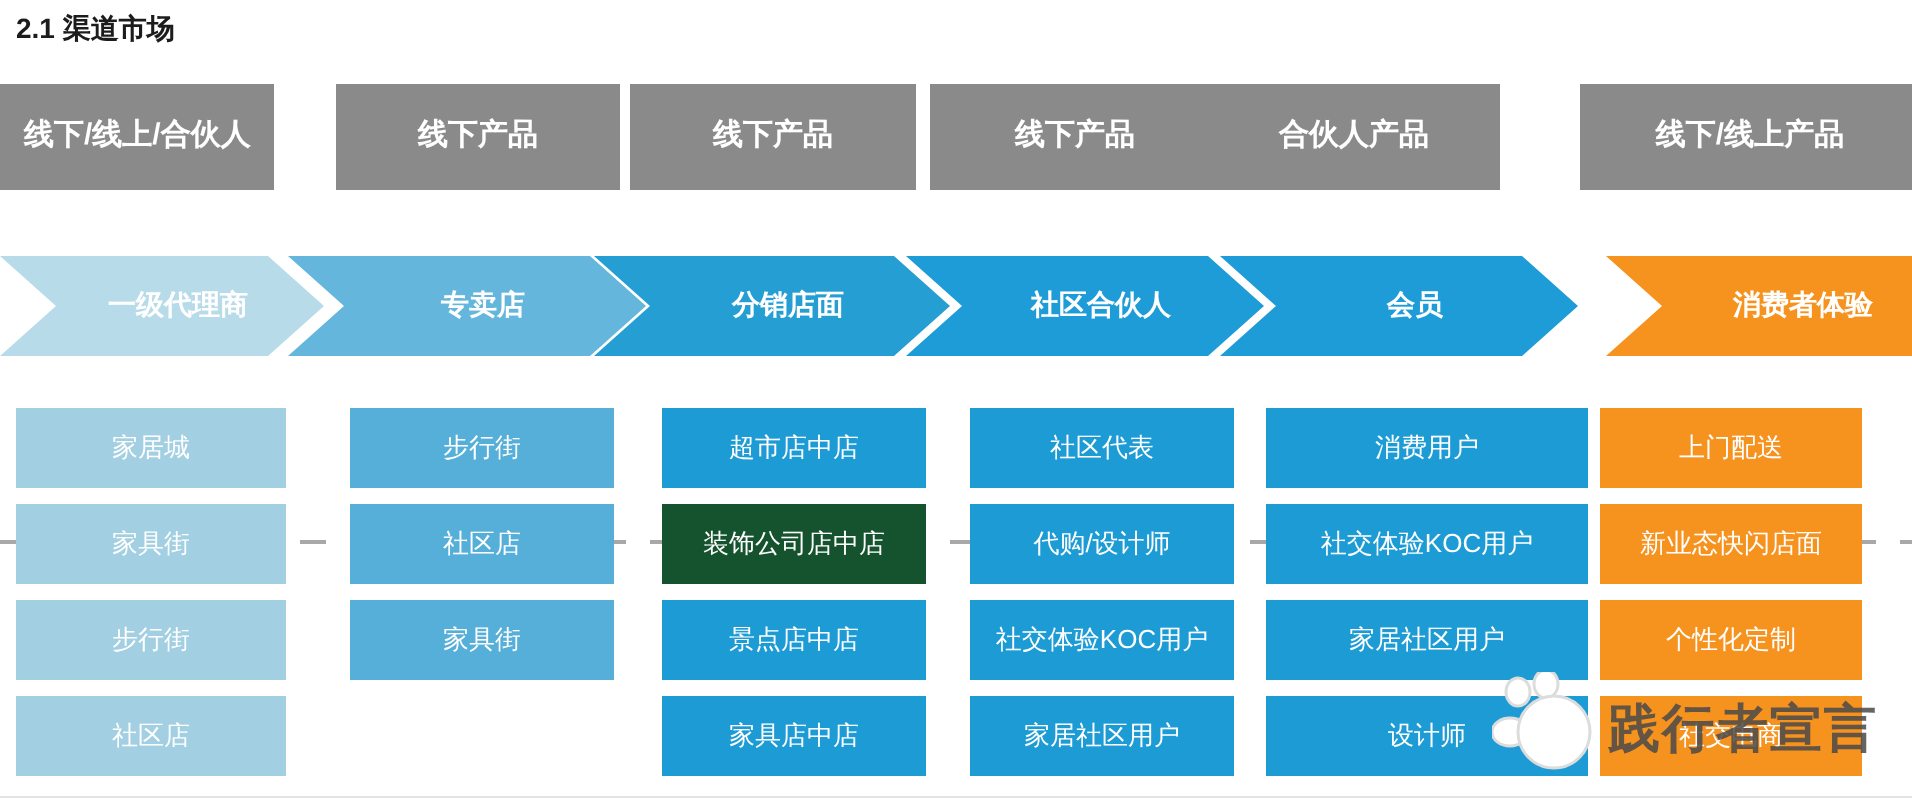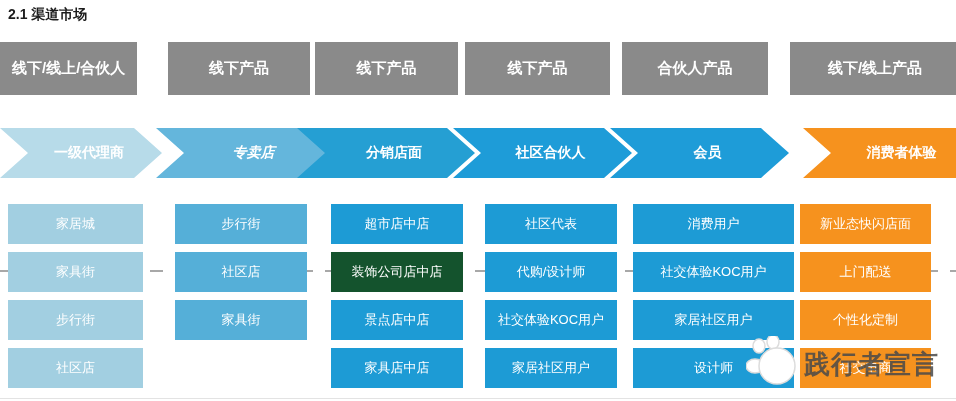--- a/index.html
+++ b/index.html
@@ -10,29 +10,29 @@
   .page-title{position:absolute;left:8px;top:6px;font-size:14px;font-weight:bold;color:#1c1c1c;}
 
   
   .product-box{position:absolute;top:42px;height:53px;background:#8a8a8a;color:#fff;
     display:flex;align-items:center;justify-content:center;text-align:center;
     font-size:15px;font-weight:bold;line-height:1.25;box-sizing:border-box;padding:0 12px;}
   .product-box:nth-of-type(1){left:10px;width:142px;}
   .product-box:nth-of-type(2){left:168px;width:142px;}
   .product-box:nth-of-type(3){left:315px;width:143px;}
   .product-box:nth-of-type(4){left:465px;width:145px;}
-  .product-box:nth-of-type(5){left:622px;width:146px;}
+  .product-box:nth-of-type(5){left:604px;width:146px;}
   .product-box:nth-of-type(6){left:790px;width:170px;}
 
   
   .arrow{position:absolute;top:128px;height:50px;display:flex;align-items:center;justify-content:center;
     color:#fff;font-size:14px;font-weight:bold;padding-left:16px;box-sizing:border-box;
     clip-path:polygon(0 0,calc(100% - 28px) 0,100% 50%,calc(100% - 28px) 100%,0 100%,28px 50%);}
   .arrow.a1{left:0;width:162px;}
-  .arrow.a2{left:156px;width:179px;font-style:italic;}
+  .arrow.a2{left:144px;width:179px;}
   .arrow.a3{left:297px;width:178px;}
   .arrow.a4{left:453px;width:179px;}
   .arrow.a5{left:610px;width:179px;}
   .arrow.a6{left:803px;width:181px;}
 
   
   .dashed-line{position:absolute;left:0;top:270px;width:956px;height:2px;z-index:0;
     background:repeating-linear-gradient(90deg,#a8a8a8 0 13px,transparent 13px 25px);}
 
   
@@ -104,22 +104,22 @@
   </div>
 
   <div class="col c5">
     <div class="cell" style="background-color: rgb(29, 155, 213);">消费用户</div>
     <div class="cell" style="background-color: rgb(29, 155, 213);">社交体验KOC用户</div>
     <div class="cell" style="background-color: rgb(29, 155, 213);">家居社区用户</div>
     <div class="cell" style="background-color: rgb(29, 155, 213);">设计师</div>
   </div>
 
   <div class="col c6">
+    <div class="cell" style="background-color: rgb(246, 146, 30);">上门配送</div>
     <div class="cell" style="background-color: rgb(246, 146, 30);">新业态快闪店面</div>
-    <div class="cell" style="background-color: rgb(246, 146, 30);">上门配送</div>
     <div class="cell" style="background-color: rgb(246, 146, 30);">个性化定制</div>
     <div class="cell" style="background-color: rgb(246, 146, 30);">社交电商</div>
   </div>
 
   <div class="watermark">
     <span class="watermark-logo">
       <svg width="56" height="52" viewBox="0 0 56 52">
         <ellipse cx="13" cy="10" rx="6" ry="7" fill="#ffffff" stroke="#dcdcdc" stroke-width="1.5"></ellipse>
         <ellipse cx="27" cy="6" rx="6" ry="7" fill="#ffffff" stroke="#dcdcdc" stroke-width="1.5"></ellipse>
         <ellipse cx="9" cy="30" rx="9" ry="7" fill="#ffffff" stroke="#dcdcdc" stroke-width="1.5"></ellipse>

